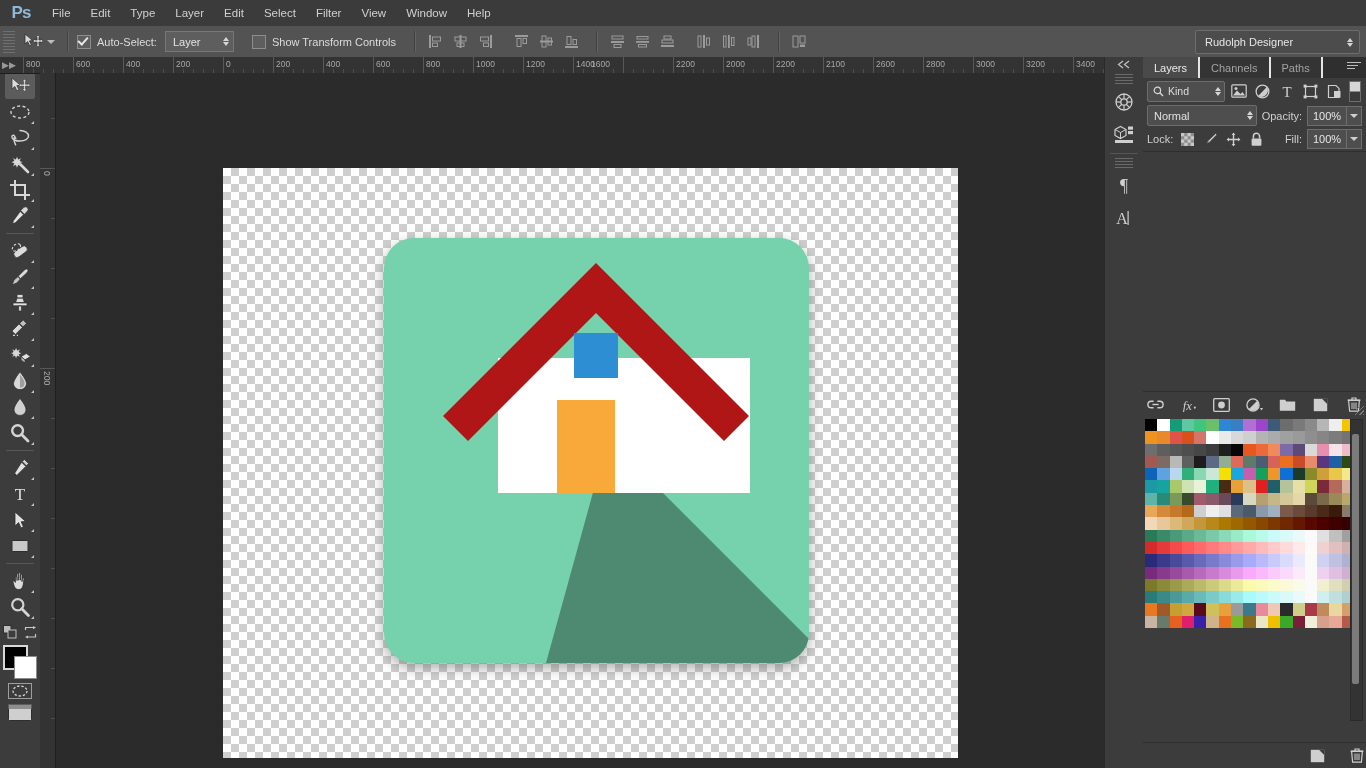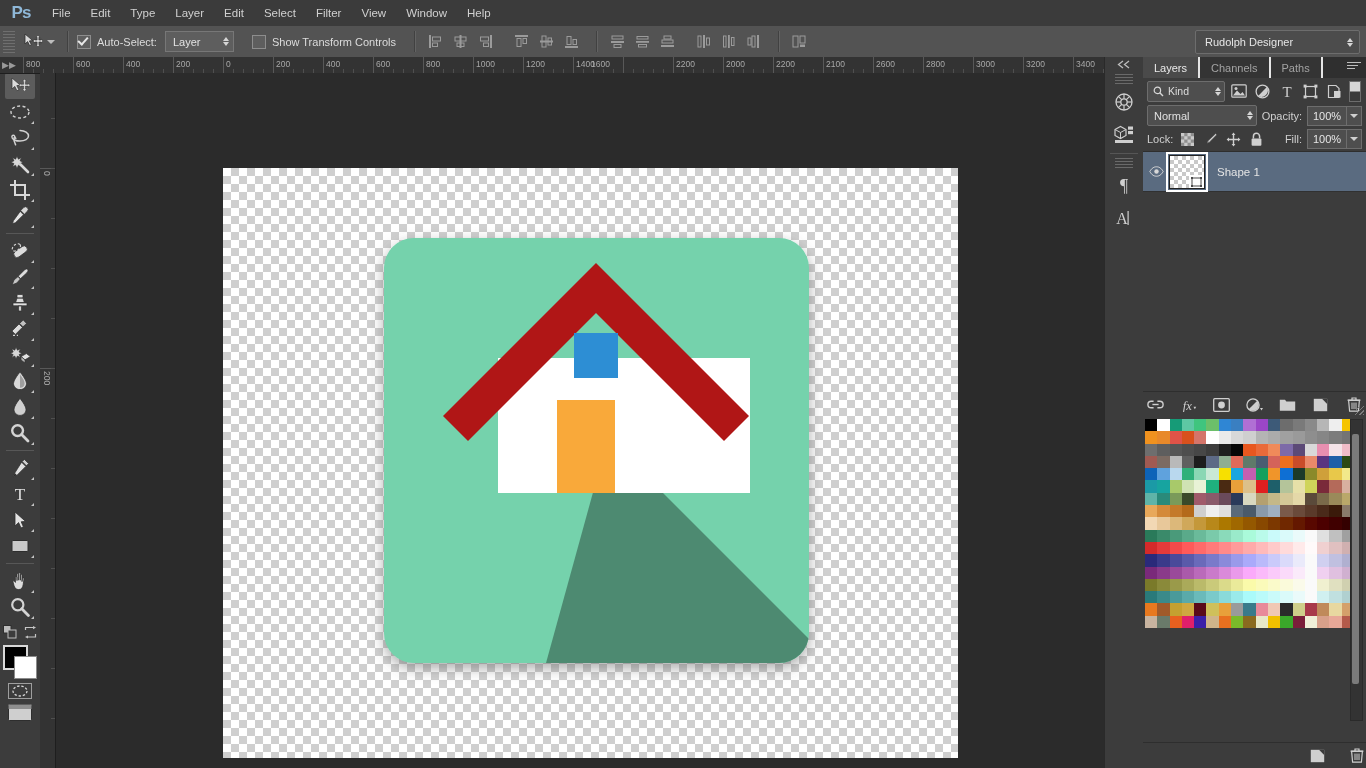--- a/index.html
+++ b/index.html
@@ -898,43 +898,20 @@
         <div class="numfield">100%</div>
         <div class="stepbtn">
           <span style="width:0;height:0;border-left:4px solid transparent;border-right:4px solid transparent;border-top:4px solid #d0d0d0;display:block"></span>
         </div>
       </div>
     </div>
 
     <div class="layerlist">
 
 
-      <div class="lrow selected">
-        <div class="eye">
-          <svg class="ico" width="15" height="11" viewBox="0 0 15 11">
-            <path d="M0.8 5.5 C3 1.8 5 0.8 7.5 0.8 C10 0.8 12 1.8 14.2 5.5 C12 9.2 10 10.2 7.5 10.2 C5 10.2 3 9.2 0.8 5.5 Z" fill="none" stroke="#d8d8d8" stroke-width="1"></path>
-            <circle cx="7.5" cy="5.5" r="2.2" fill="#d8d8d8"></circle>
-          </svg>
-        </div>
-        <div class="lthumb">
-          <svg width="34" height="32" viewBox="0 0 34 32">
-            <rect x="19" y="19" width="15" height="13" fill="#ffffff"></rect>
-            <g stroke="#4a4a4a" stroke-width="1" fill="none">
-              <rect x="22" y="22" width="9" height="8"></rect>
-            </g>
-            <g fill="#4a4a4a">
-              <rect x="21" y="21" width="2" height="2"></rect>
-                <rect x="30" y="21" width="2" height="2"></rect>
-              <rect x="21" y="29" width="2" height="2"></rect>
-                <rect x="30" y="29" width="2" height="2"></rect>
-            </g>
-          </svg>
-        </div>
-        <span class="lname">Shape 1</span>
-      </div>
 
 
     </div>
 
     <div class="lfooter">
       <div class="lf-btn">
         <svg class="ico" width="17" height="11" viewBox="0 0 17 11">
           <path d="M6.6 2.2 L4.2 2.2 A3.3 3.3 0 0 0 4.2 8.8 L6.6 8.8" fill="none" stroke="#cfcfcf" stroke-width="1.4"></path>
           <path d="M10.4 2.2 L12.8 2.2 A3.3 3.3 0 0 1 12.8 8.8 L10.4 8.8" fill="none" stroke="#cfcfcf" stroke-width="1.4"></path>
           <path d="M5.4 5.5 L11.6 5.5" stroke="#cfcfcf" stroke-width="1.4"></path>

